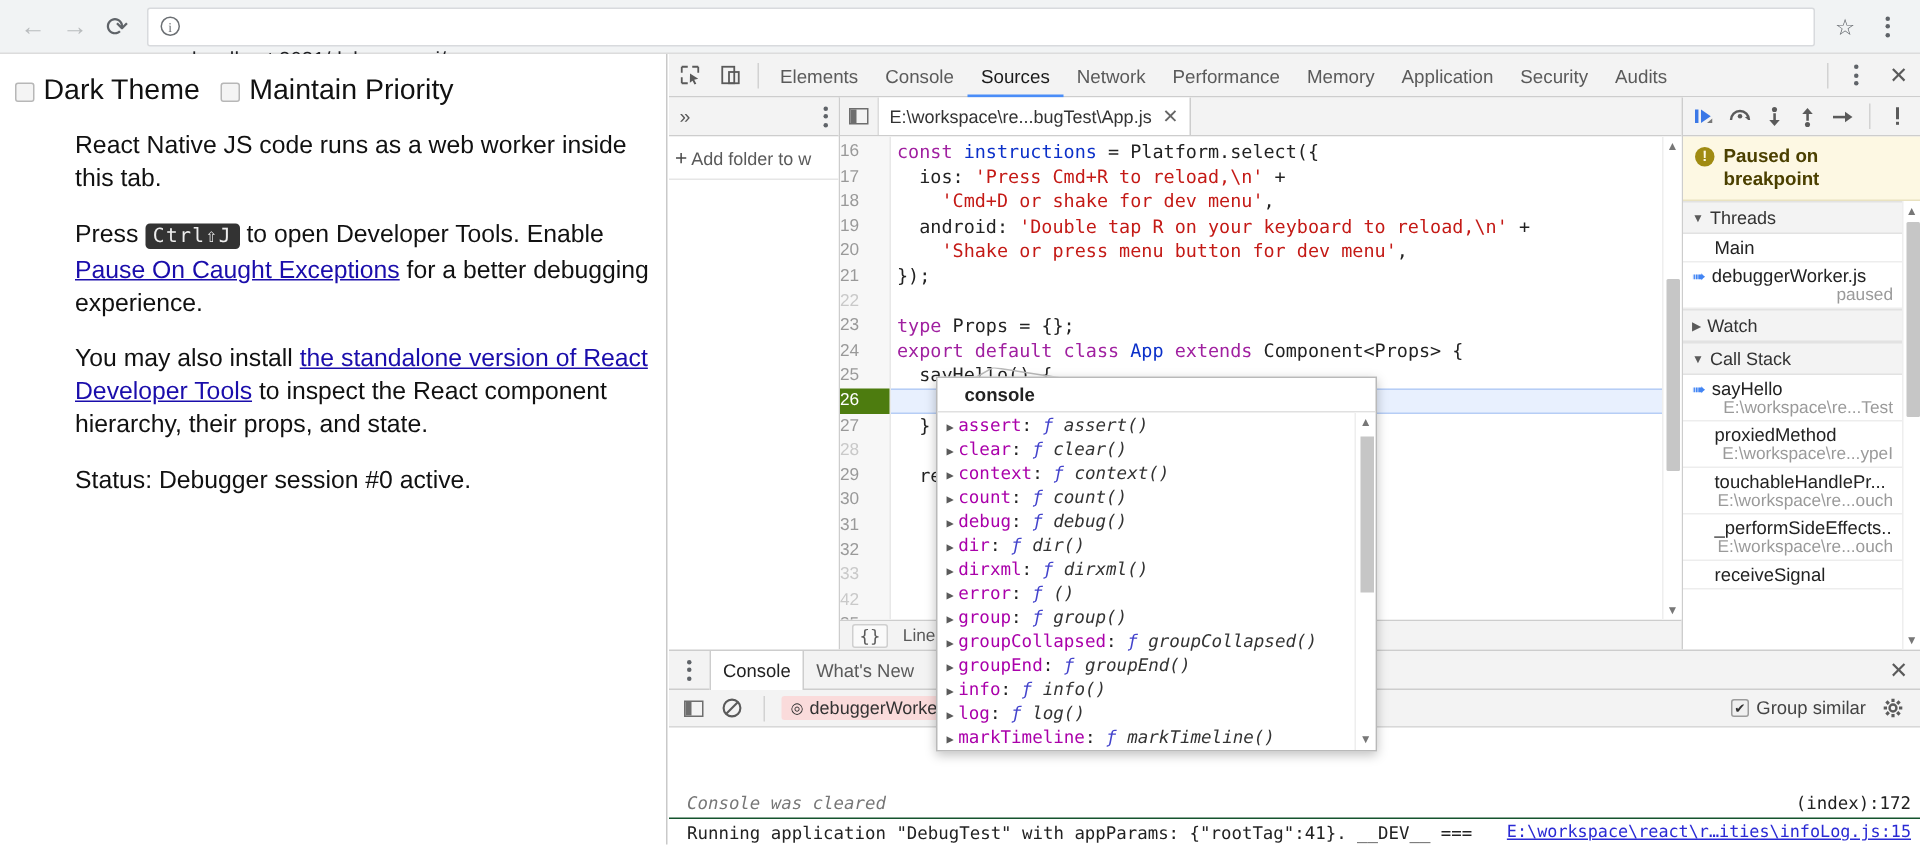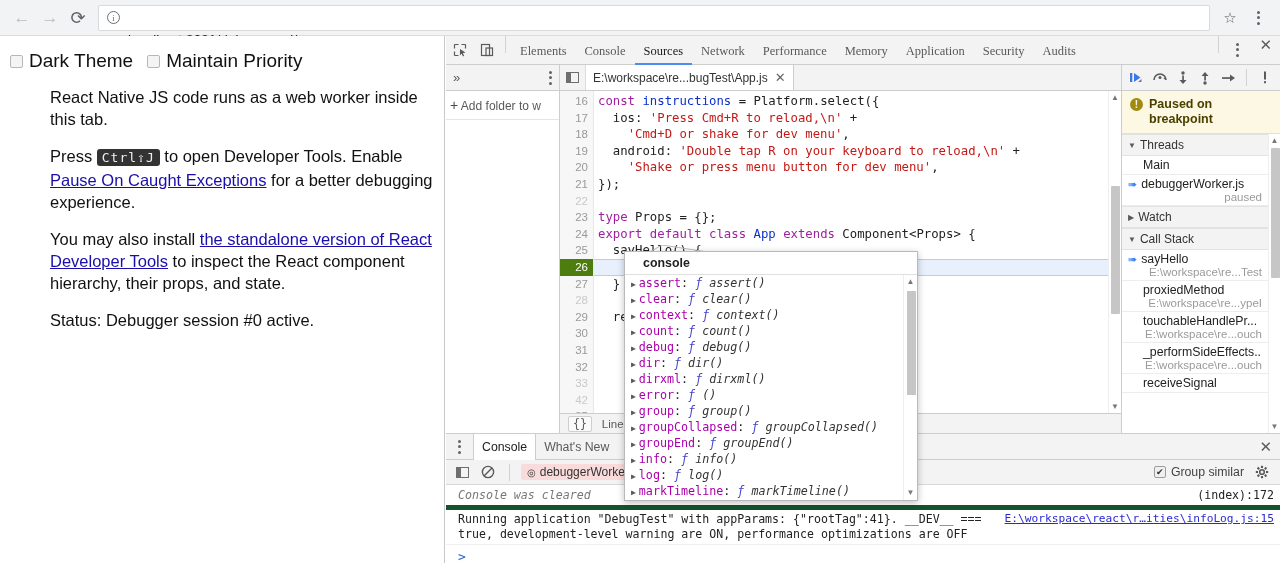--- a/index.html
+++ b/index.html
@@ -54,21 +54,21 @@
     font-family:"DejaVu Sans Mono", monospace; font-size:13px; letter-spacing:1px;
   }
 
   
   #devtools {
     position:absolute; top:36px; left:446px; width:834px; height:527px;
     background:#fff; display:flex; flex-direction:column;
   }
   #dt-topbar {
     height:29px; background:#f3f3f3; border-bottom:1px solid #cdcdcd;
-    display:flex; flex:none;font-family:Liberation Serif, serif;
+    display:flex; align-items:center; flex:none;
   }
   .dt-icobtn { width:27px; height:27px; display:flex; align-items:center; justify-content:center; }
   .vsep { width:1px; height:17px; background:#d2d2d2; margin:0 5px; }
   .dt-tab {
     padding:0 9px; height:29px; line-height:30px; font-size:12.5px; color:#5a5a5a;
     border-bottom:2px solid transparent;
   }
   .dt-tab.sel { color:#1a1a1a; border-bottom-color:#4a8df8; }
   #dt-topbar .spacer { flex:1; }
   .closex { font-size:15px; color:#5a5a5a; padding:0 8px; }
@@ -90,21 +90,21 @@
   .panel-toggle { width:26px; display:flex; align-items:center; justify-content:center; border-right:1px solid #dcdcdc;}
   .pt-glyph { width:13px;height:11px;border:1.4px solid #6e6e6e; display:flex; align-items:center; }
   .pt-glyph i { display:block; width:4px; height:100%; background:#6e6e6e; }
   .file-tab {
     background:#fff; border-right:1px solid #cdcdcd; display:flex; align-items:center;
     padding:0 7px; gap:7px; font-size:12px; color:#333;
   }
   .file-tab .x { color:#666; font-size:13px; }
   #editor-wrap { flex:1; position:relative; background:#fff; overflow:hidden; min-height:0; display:flex; }
   #gutter { width:34px; background:#f7f7f7; border-right:1px solid #e8e8e8; flex:none;
-     text-align:right; padding-top:2px; }
+     padding-top:2px; }
   #gutter div { height:16.6px; line-height:16.6px; font-size:11.5px; color:#999; padding-right:5px; }
   #gutter div.dim { color:#c9c9c9; }
   #gutter div.hl { background:#4d7c0f; color:#fff; position:relative; }
   #code { flex:1; padding-top:2px; position:relative; overflow:hidden; }
   #code .ln { height:16.6px; line-height:16.6px; font-size:12.3px; white-space:pre; padding-left:4px;
      font-family:"DejaVu Sans Mono","Liberation Mono",monospace; }
   #code .ln.hl { background:#e8f0fe; border-top:1px solid #b6cdf5; border-bottom:1px solid #b6cdf5; height:17px;}
   .kw { color:#a020a0; }
   .kw2 { color:#0b30c9; }
   .str { color:#c41a16; }
@@ -536,21 +536,21 @@
             <line x1="2.6" y1="2.6" x2="4.2" y2="4.2"></line>
               <line x1="9.8" y1="9.8" x2="11.4" y2="11.4"></line>
             <line x1="11.4" y1="2.6" x2="9.8" y2="4.2"></line>
               <line x1="4.2" y1="9.8" x2="2.6" y2="11.4"></line>
           </g>
         </svg>
       </div>
     </div>
 
     <div id="console-body">
-      <div style="display:flex;border-bottom:5px solid #14532d;">
+      <div style="display:flex;border-bottom:1px solid #14532d;margin-top:40px;">
         <div class="c-cleared" style="flex:1;border:none">Console was cleared</div>
         <div class="src" style="padding:3px 6px 0 0">(index):172</div>
       </div>
       <div class="c-row">
         <div class="msg">Running application "DebugTest" with appParams: {"rootTag":41}. __DEV__ === true, development-level warning are ON, performance optimizations are OFF</div>
         <div class="src">E:\workspace\react\r…ities\infoLog.js:15</div>
       </div>
       <div class="c-prompt">
         <span>&gt;</span>
       </div>

